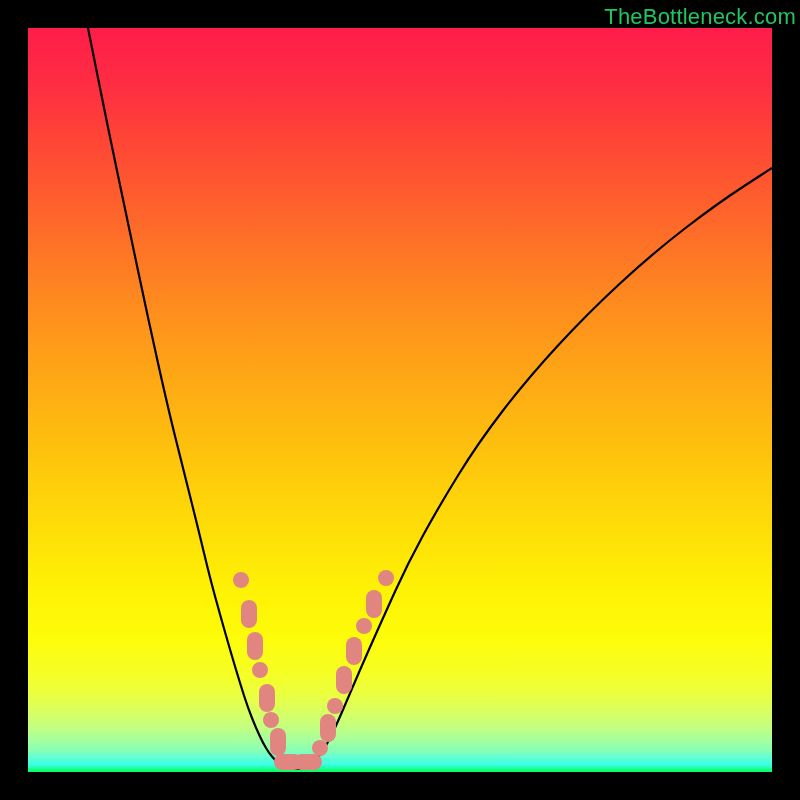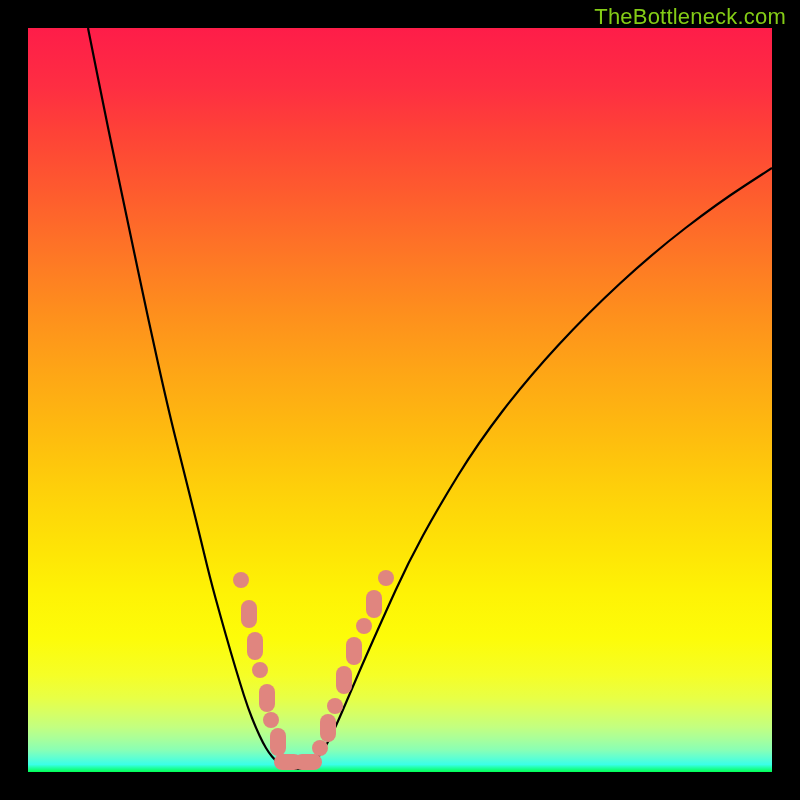--- a/index.html
+++ b/index.html
@@ -58,23 +58,23 @@
   }
   .dot {
     fill: #e0857f;
   }
   .pill {
     fill: #e0857f;
   }
   .watermark {
     position: absolute;
     top: 4px;
-    right: 14px;
+    right: 4px;
     font-size: 22px;
-    color: #84cc16;
+    color: #22c55e;
     letter-spacing: 0.2px;
   }
 </style>
 </head>
 <body>
 
 <div class="watermark">TheBottleneck.com</div>
 
 <div class="frame">
   <div class="gradient"></div>

